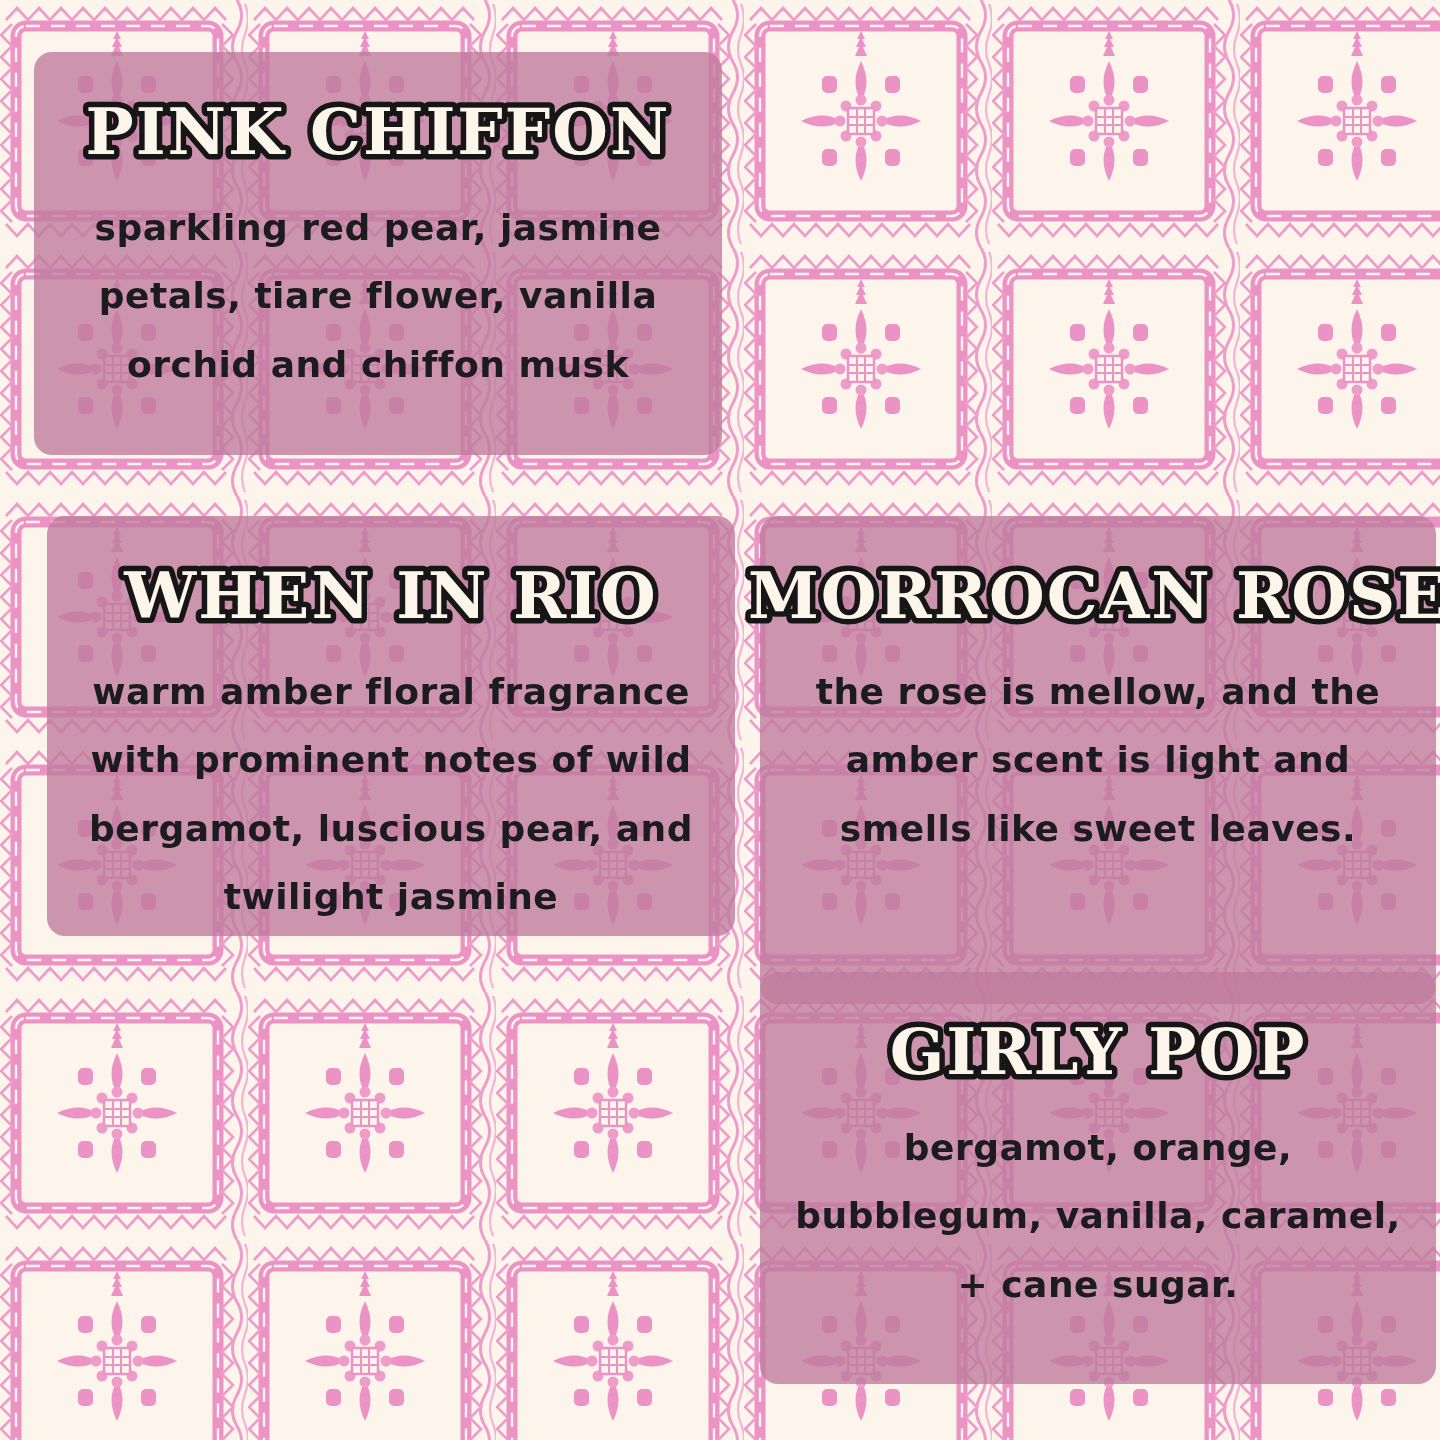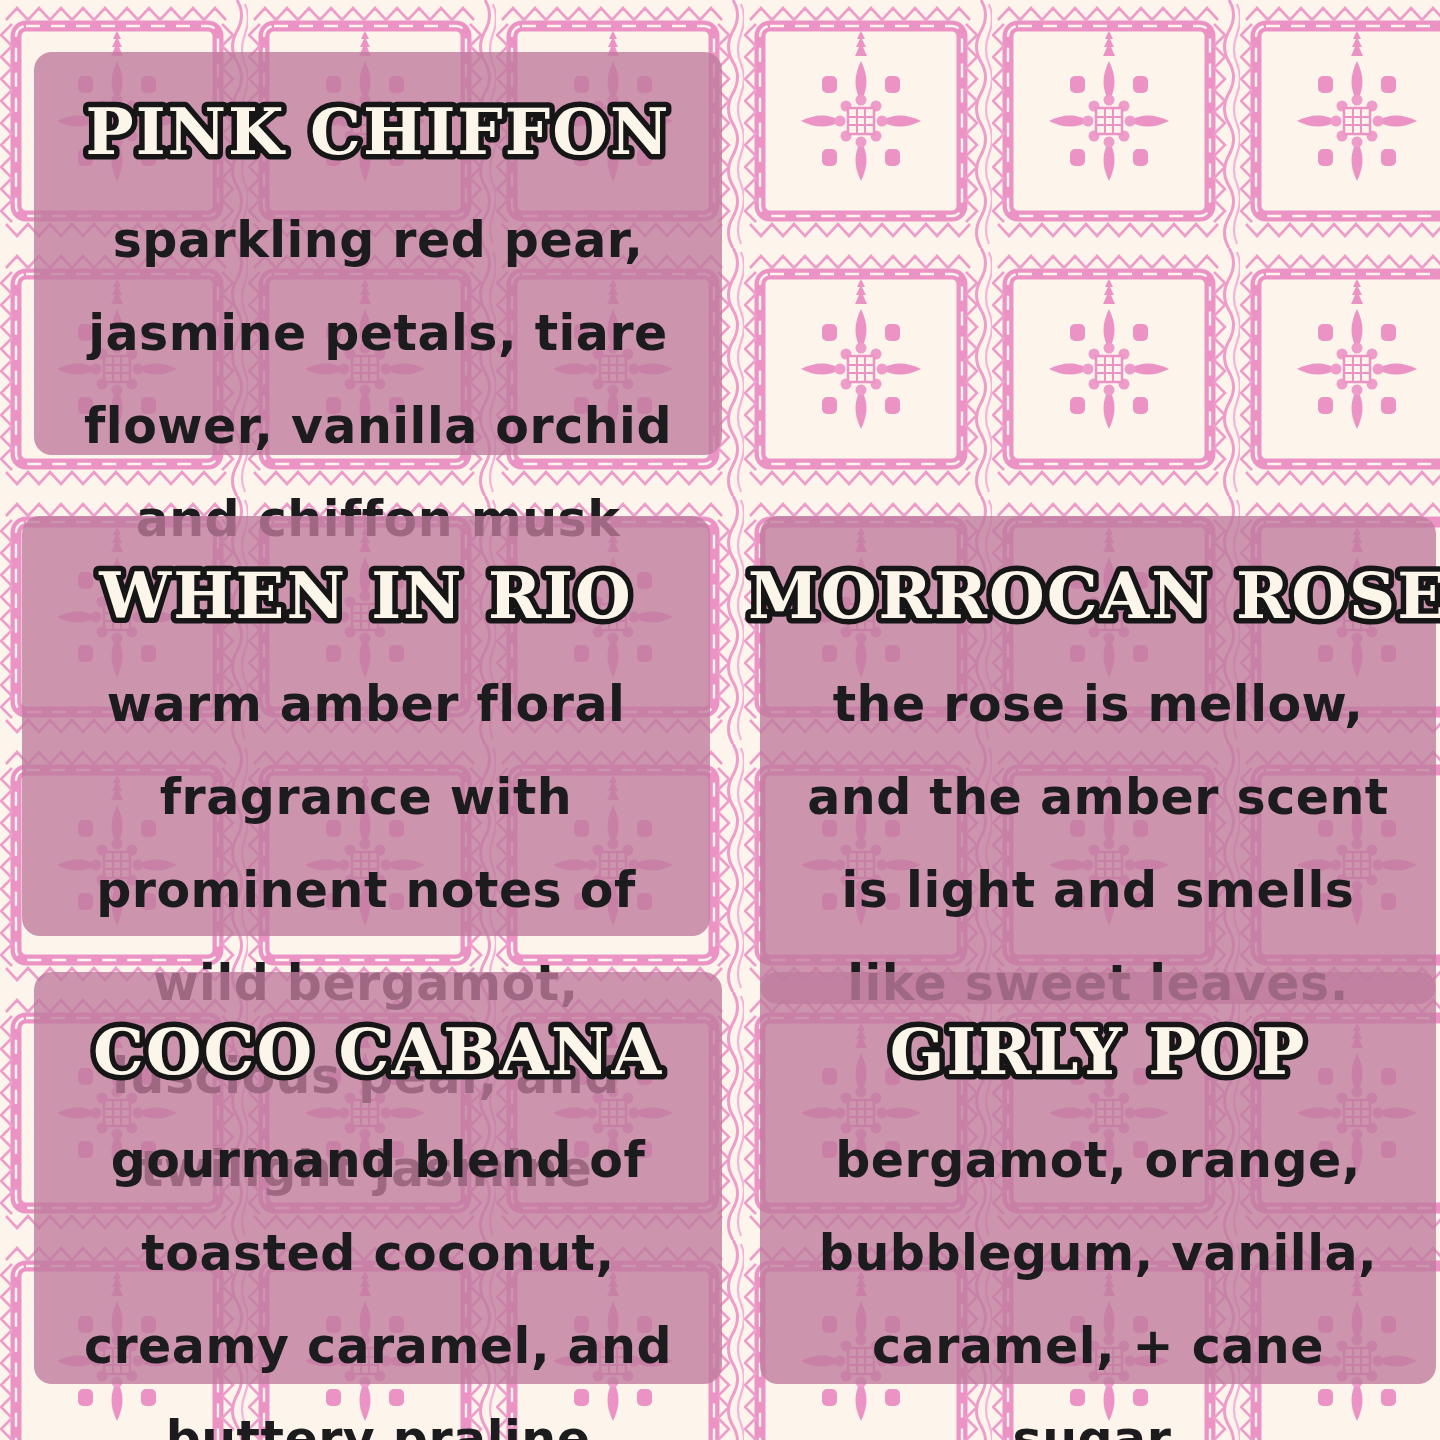--- a/index.html
+++ b/index.html
@@ -20,21 +20,21 @@
 
   .card {
     position:absolute;
     border-radius:18px;
     background:rgba(191,124,157,0.80);
     box-sizing:border-box;
     text-align:center;
   }
   .c0 { left:34px;  top:52px;  width:688px; height:403px; }
   .c1 { left:760px; top:52px;  width:676px; height:403px; }
-  .c2 { left:22px;  top:516px; width:688px; height:420px; }
+  .c2 { left:47px;  top:516px; width:688px; height:420px; }
   .c3 { left:760px; top:516px; width:676px; height:488px; }
   .c4 { left:34px;  top:972px; width:688px; height:412px; }
   .c5 { left:760px; top:972px; width:676px; height:412px; }
 
   .title-svg {
     display:block;
     width:100%; height:102px;
     margin-top:30px;
     overflow:visible;
   }
@@ -47,21 +47,21 @@
     stroke:#161616;
     stroke-width:11px;
     stroke-linejoin:round;
     paint-order:stroke fill;
   }
 
   .desc {
     padding:10px 34px 0 34px;
     font-family:"DejaVu Sans", sans-serif;
     font-weight:700;
-    font-size:49px;
+    font-size:36px;
     line-height:1.9;
     letter-spacing:0.5px;
     color:#1c1b1d;
     text-align:center;
   }
 </style>
 </head>
 <body>
 
 <div class="canvas">
@@ -127,26 +127,20 @@
     <div class="desc">warm amber floral fragrance with prominent notes of wild bergamot, luscious pear, and twilight jasmine</div>
   </div>
 
   <div class="card c3">
     <svg class="title-svg">
       <text x="50%" y="72" text-anchor="middle">MORROCAN ROSE</text>
     </svg>
     <div class="desc">the rose is mellow, and the amber scent is light and smells like sweet leaves.</div>
   </div>
 
-  <div class="card c4">
-    <svg class="title-svg">
-      <text x="50%" y="72" text-anchor="middle">COCO CABANA</text>
-    </svg>
-    <div class="desc">gourmand blend of toasted coconut, creamy caramel, and buttery praline</div>
-  </div>
 
   <div class="card c5">
     <svg class="title-svg">
       <text x="50%" y="72" text-anchor="middle">GIRLY POP</text>
     </svg>
     <div class="desc">bergamot, orange, bubblegum, vanilla, caramel, + cane sugar.</div>
   </div>
 
 </div>
 

